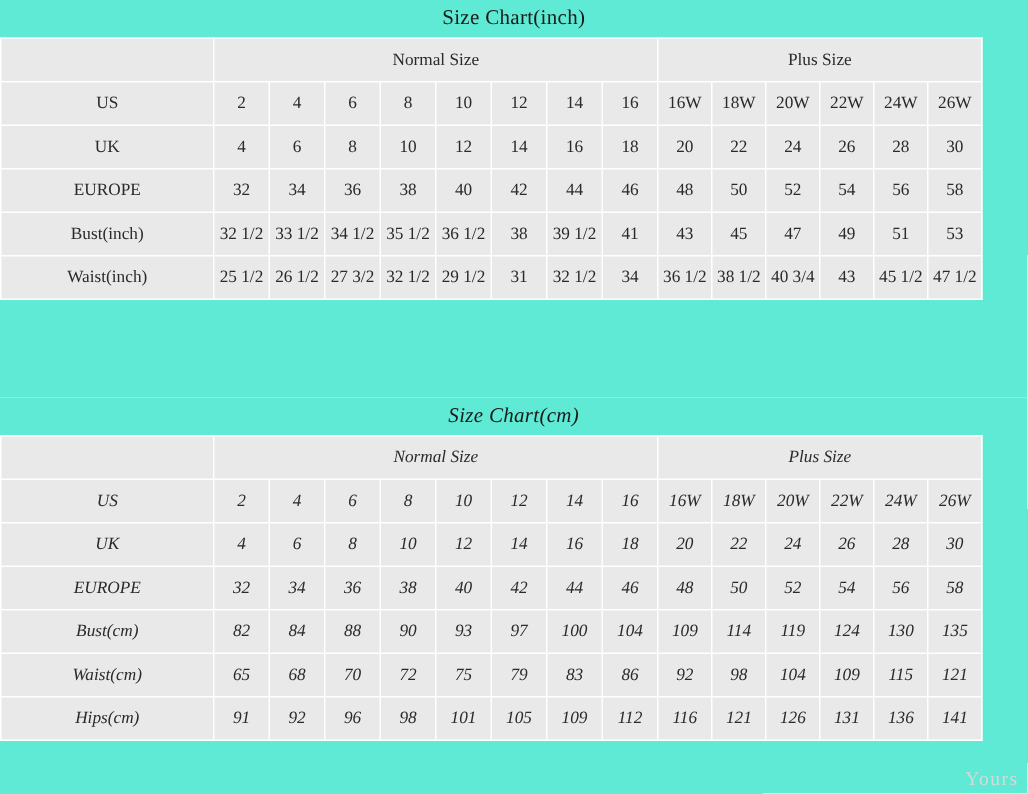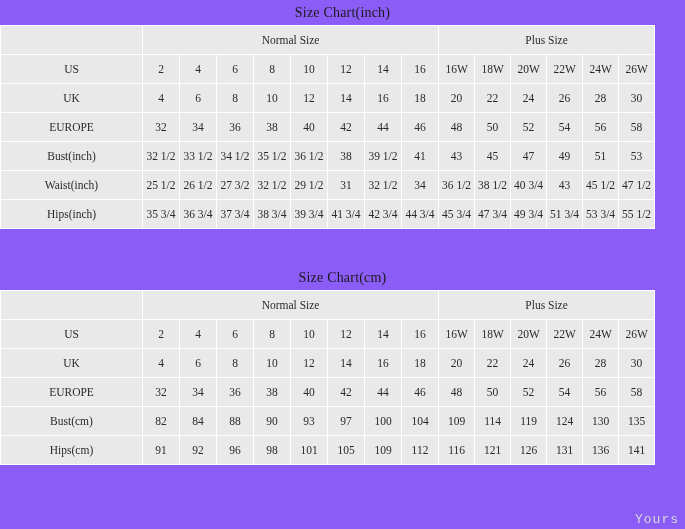--- a/index.html
+++ b/index.html
@@ -15,29 +15,30 @@
     overflow: hidden;
   }
   .page {
     width: 685px;
     height: 529px;
     position: relative;
     background: #ffffff;
   }
   .chart-block {
     width: 685px;
-    background: #8b5cf6;
+    background: #5eead4;
     box-sizing: border-box;
   }
   .chart-block.first {
     height: 265px;
   }
   .chart-block.second {
     height: 264px;
     margin-top: 0;
+    font-style: italic;
   }
   .spacer {
     height: 0px;
     background: #ffffff;
   }
   .chart-title {
     text-align: center;
     font-size: 14px;
     font-family: "Liberation Serif", serif;
     color: #1a1a1a;
@@ -77,21 +78,21 @@
   }
   .data-cell {
     font-size: 11px;
   }
   .watermark {
     position: absolute;
     right: 6px;
     bottom: 2px;
     font-size: 13px;
     color: #d8d8d8;
-    font-family: Liberation Mono, monospace;
+    font-family: Liberation Serif, serif;
     letter-spacing: 1px;
     pointer-events: none;
     margin-left: 16px;
   }
 </style>
 </head>
 <body>
 
 <div class="page">
 
@@ -205,37 +206,20 @@
           <td class="data-cell">32 1/2</td>
           <td class="data-cell">34</td>
           <td class="data-cell">36 1/2</td>
           <td class="data-cell">38 1/2</td>
           <td class="data-cell">40 3/4</td>
           <td class="data-cell">43</td>
           <td class="data-cell">45 1/2</td>
           <td class="data-cell">47 1/2</td>
         </tr>
 
-        <tr>
-          <td class="rowhead">Hips(inch)</td>
-          <td class="data-cell">35 3/4</td>
-          <td class="data-cell">36 3/4</td>
-          <td class="data-cell">37 3/4</td>
-          <td class="data-cell">38 3/4</td>
-          <td class="data-cell">39 3/4</td>
-          <td class="data-cell">41 3/4</td>
-          <td class="data-cell">42 3/4</td>
-          <td class="data-cell">44 3/4</td>
-          <td class="data-cell">45 3/4</td>
-          <td class="data-cell">47 3/4</td>
-          <td class="data-cell">49 3/4</td>
-          <td class="data-cell">51 3/4</td>
-          <td class="data-cell">53 3/4</td>
-          <td class="data-cell">55 1/2</td>
-        </tr>
 
       </tbody>
     </table>
   </div>
 
   <div class="spacer"></div>
 
   <div class="chart-block second">
     <div class="chart-title">Size Chart(cm)</div>
     <table class="size-table">
@@ -328,20 +312,37 @@
           <td class="data-cell">100</td>
           <td class="data-cell">104</td>
           <td class="data-cell">109</td>
           <td class="data-cell">114</td>
           <td class="data-cell">119</td>
           <td class="data-cell">124</td>
           <td class="data-cell">130</td>
           <td class="data-cell">135</td>
         </tr>
 
+        <tr>
+          <td class="rowhead">Waist(cm)</td>
+          <td class="data-cell">65</td>
+          <td class="data-cell">68</td>
+          <td class="data-cell">70</td>
+          <td class="data-cell">72</td>
+          <td class="data-cell">75</td>
+          <td class="data-cell">79</td>
+          <td class="data-cell">83</td>
+          <td class="data-cell">86</td>
+          <td class="data-cell">92</td>
+          <td class="data-cell">98</td>
+          <td class="data-cell">104</td>
+          <td class="data-cell">109</td>
+          <td class="data-cell">115</td>
+          <td class="data-cell">121</td>
+        </tr>
 
         <tr>
           <td class="rowhead">Hips(cm)</td>
           <td class="data-cell">91</td>
           <td class="data-cell">92</td>
           <td class="data-cell">96</td>
           <td class="data-cell">98</td>
           <td class="data-cell">101</td>
           <td class="data-cell">105</td>
           <td class="data-cell">109</td>

